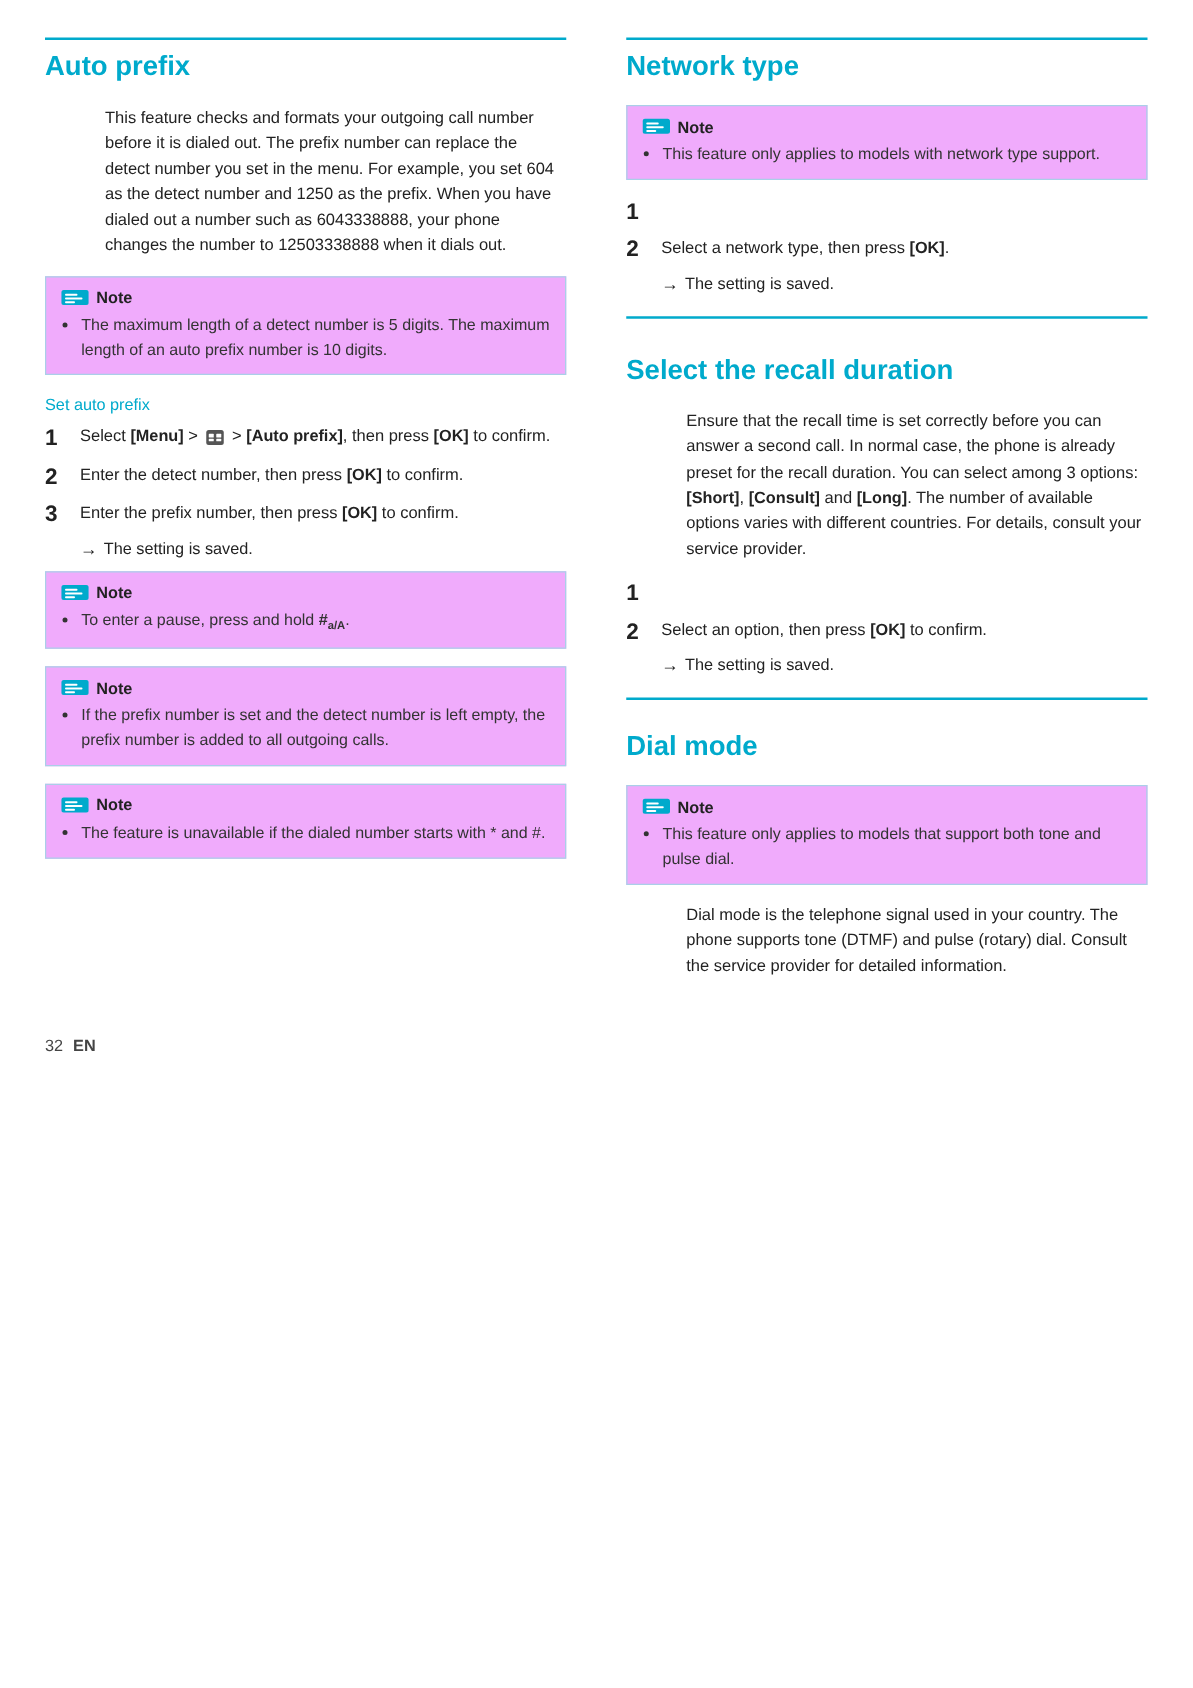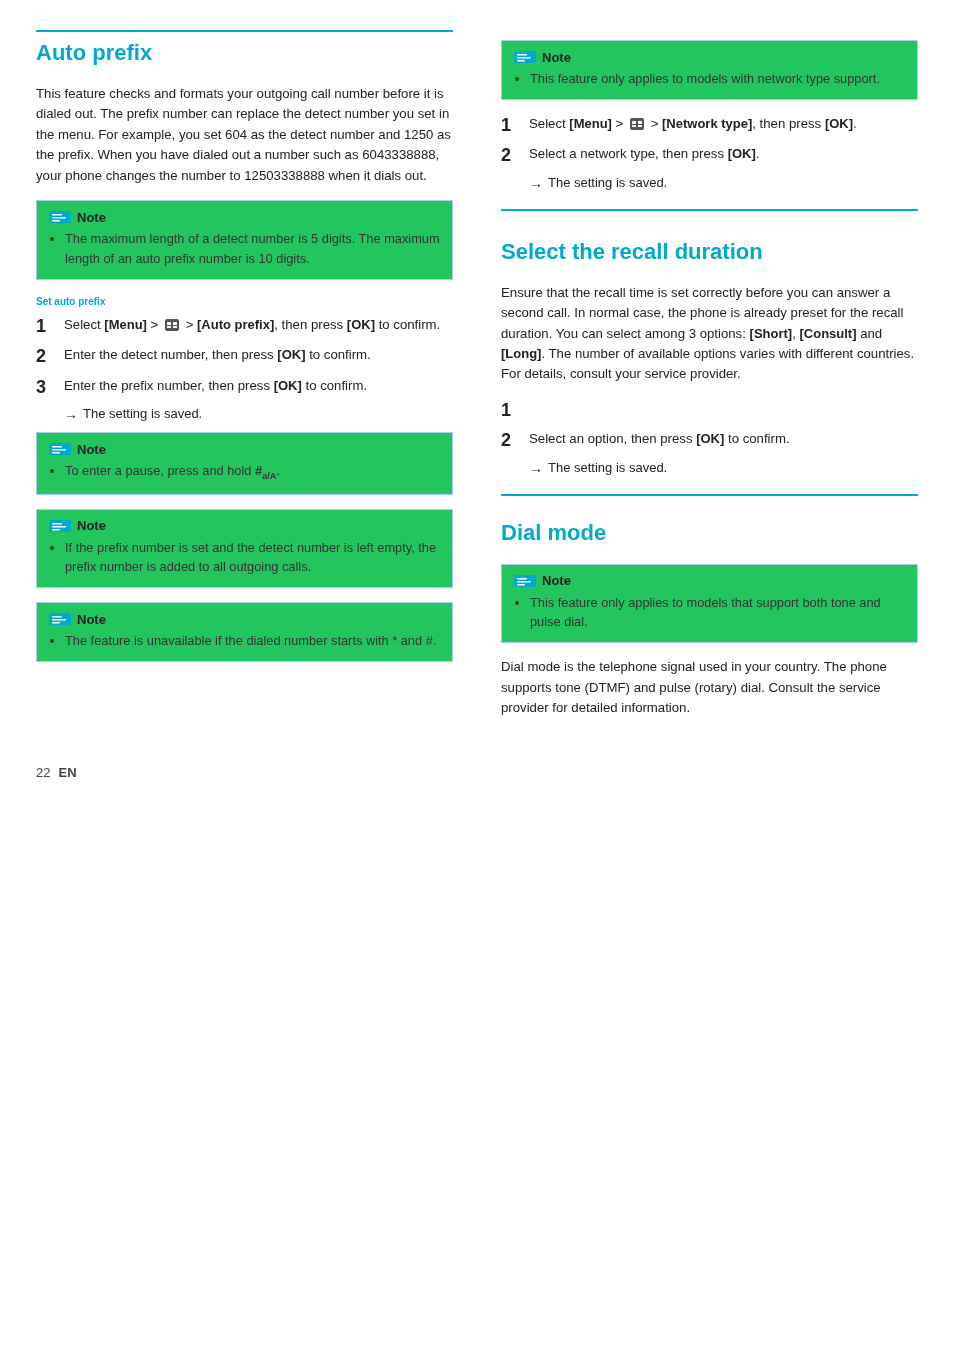--- a/index.html
+++ b/index.html
@@ -27,24 +27,25 @@
       margin-bottom: 12px;
       padding-bottom: 6px;
       border-top: 2px solid #00aacc;
       padding-top: 8px;
     }
     .section-body {
       font-size: 13.2px;
       line-height: 1.55;
       color: #222;
       margin-bottom: 14px;
+      margin-left: 48px;
     }
     .note-box {
       border: 1px solid #aacfe8;
-      background: #22c55e;
+      background: #f0abfc;
       padding: 8px 12px;
       margin: 10px 0 14px 0;
     }
     .note-header {
       display: flex;
       align-items: center;
       margin-bottom: 4px;
     }
     .note-icon {
       display: inline-flex;
@@ -64,22 +65,22 @@
       margin: 0;
       padding-left: 16px;
       font-size: 12.8px;
       color: #333;
       line-height: 1.55;
     }
     .note-box ul li { margin-bottom: 2px; }
 
     .subsection-title {
       color: #00aacc;
-      font-size: 10px;
-      font-weight: bold;
+      font-size: 13px;
+      font-weight: normal;
       margin: 16px 0 8px 0;
     }
     .steps { margin: 0; padding: 0; list-style: none; }
     .step {
       display: flex;
       align-items: flex-start;
       margin-bottom: 7px;
       font-size: 13.2px;
       line-height: 1.55;
     }
@@ -238,20 +239,21 @@
         <span class="note-label">Note</span>
       </div>
       <ul>
         <li>The feature is unavailable if the dialed number starts with * and #.</li>
       </ul>
     </div>
   </div>
 
   <div class="right-col">
 
+    <h2 class="section-title">Network type</h2>
 
     <div class="note-box">
       <div class="note-header">
         <span class="note-icon">
           <svg viewBox="0 0 22 14" fill="none" xmlns="http://www.w3.org/2000/svg">
             <rect x="0" y="1" width="22" height="12" rx="2" fill="#00aacc"></rect>
             <rect x="3" y="4" width="10" height="1.5" rx="0.75" fill="white"></rect>
             <rect x="3" y="7" width="14" height="1.5" rx="0.75" fill="white"></rect>
             <rect x="3" y="10" width="8" height="1.5" rx="0.75" fill="white"></rect>
           </svg>
@@ -259,31 +261,20 @@
         <span class="note-label">Note</span>
       </div>
       <ul>
         <li>This feature only applies to models with network type support.</li>
       </ul>
     </div>
 
     <ol class="steps">
       <li class="step">
         <span class="step-num">1</span>
-        <span class="step-text">
-          Select <kbd>[Menu]</kbd> &gt;
-          <svg class="phone-icon" viewBox="0 0 16 16">
-              <rect x="1" y="2" width="14" height="12" rx="2" fill="#555"></rect>
-              <rect x="3" y="5" width="4" height="3" rx="0.5" fill="white"></rect>
-              <rect x="9" y="5" width="4" height="3" rx="0.5" fill="white"></rect>
-              <rect x="3" y="9" width="4" height="2" rx="0.5" fill="white"></rect>
-              <rect x="9" y="9" width="4" height="2" rx="0.5" fill="white"></rect>
-            </svg>
-          &gt; <kbd>[Network type]</kbd>, then press <kbd>[OK]</kbd>.
-        </span>
       </li>
       <li class="step">
         <span class="step-num">2</span>
         <span class="step-text">Select a network type, then press <kbd>[OK]</kbd>.</span>
       </li>
     </ol>
     <div class="step-result">
       <span class="arrow">→</span>
       <span>The setting is saved.</span>
     </div>
@@ -326,15 +317,15 @@
       <ul>
         <li>This feature only applies to models that support both tone and pulse dial.</li>
       </ul>
     </div>
 
     <div class="section-body">Dial mode is the telephone signal used in your country. The phone supports tone (DTMF) and pulse (rotary) dial. Consult the service provider for detailed information.</div>
   </div>
 </div>
 
 <div class="page-footer">
-  <span class="page-num">22</span>
+  <span class="page-num">32</span>
   <span class="lang">EN</span>
 </div>
 
 </body></html>

